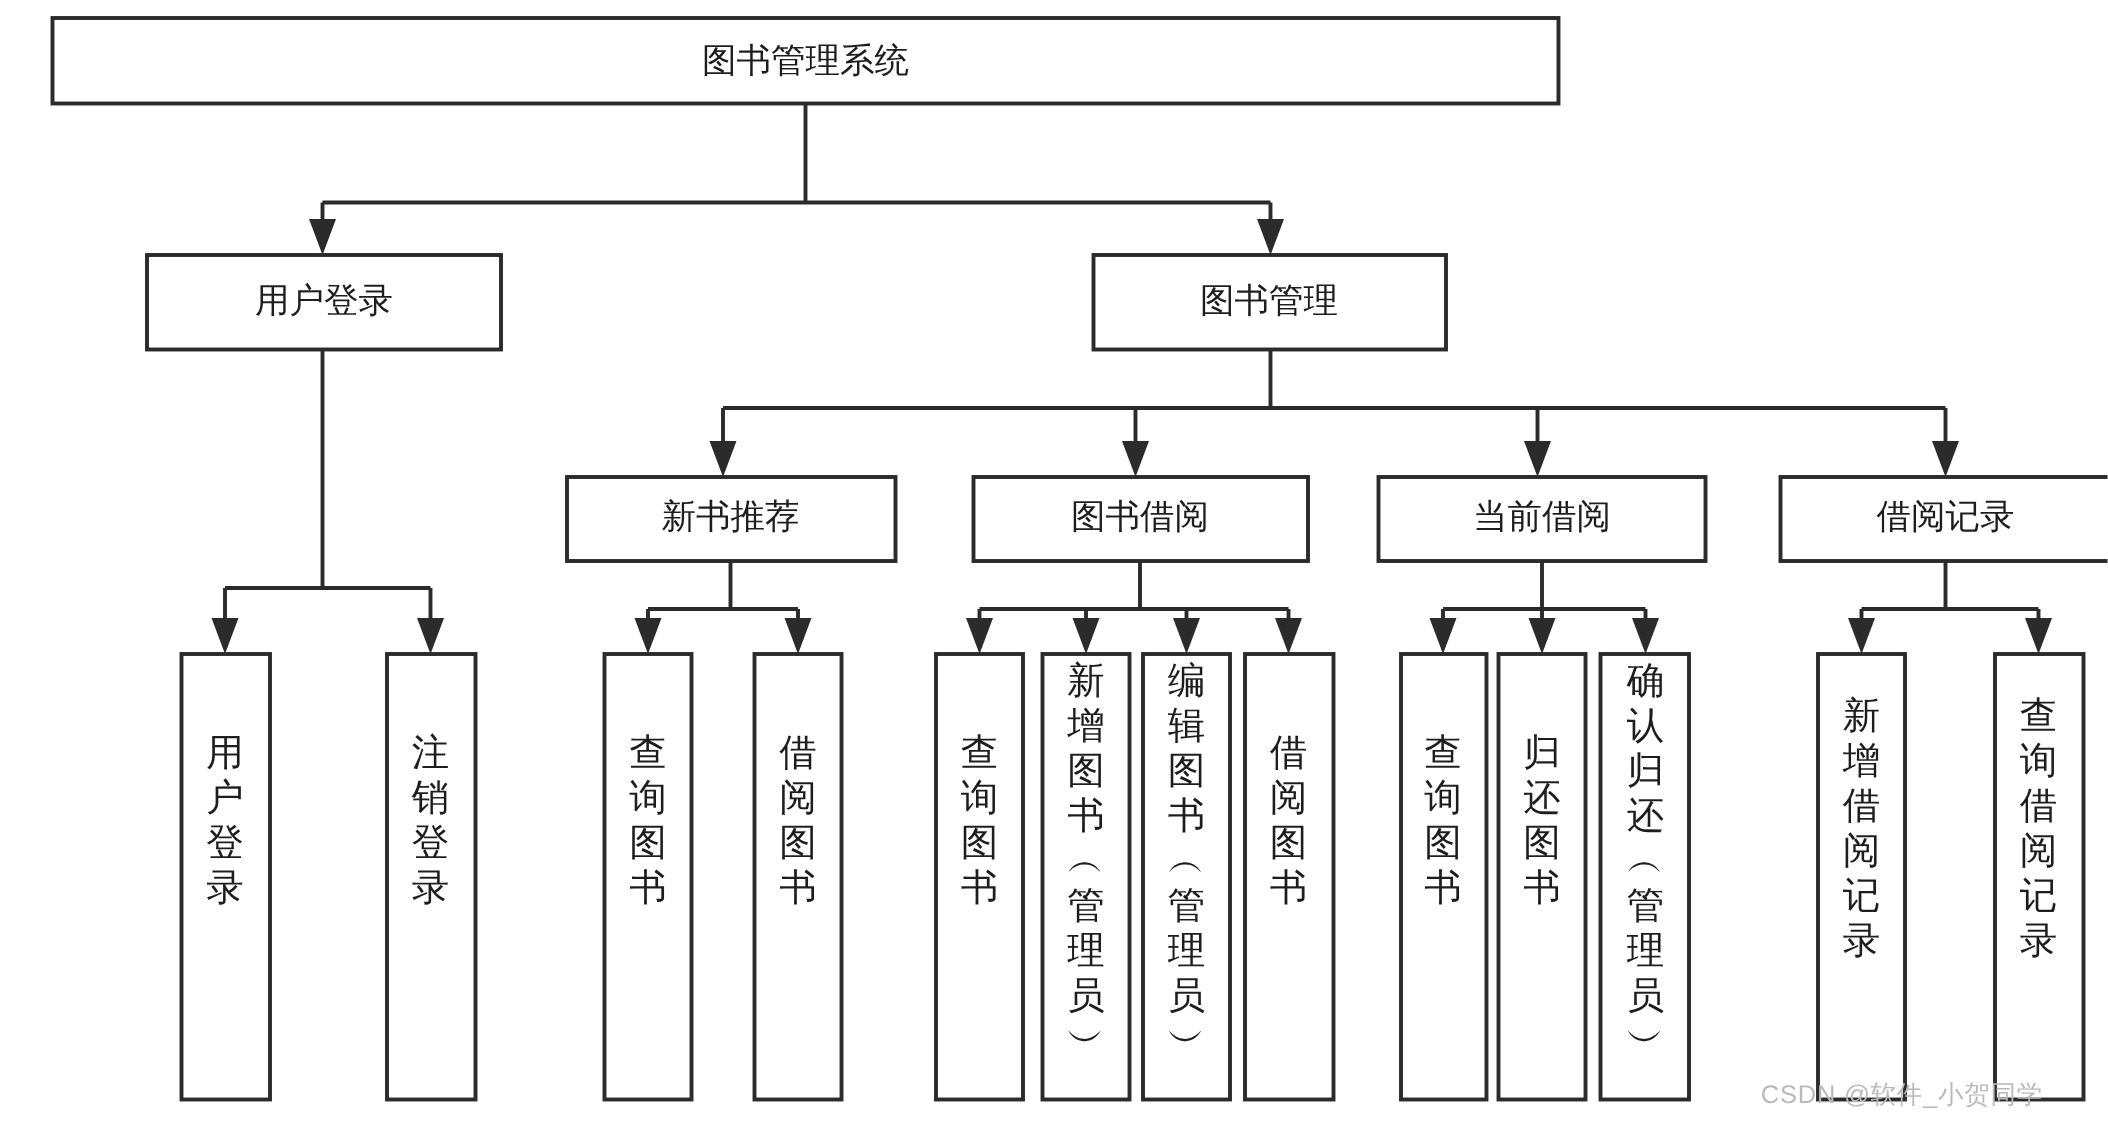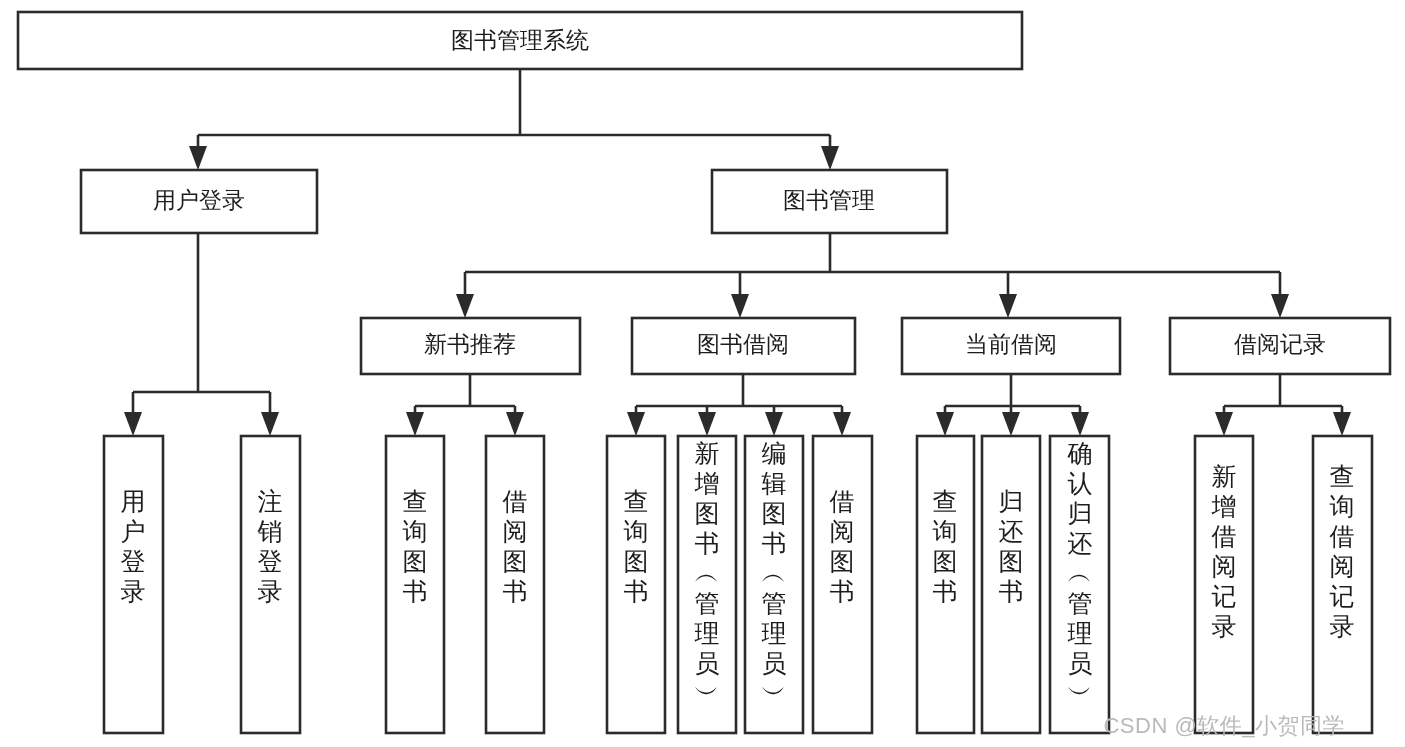--- a/index.html
+++ b/index.html
@@ -9,21 +9,21 @@
   }
   body {
     width: 1405px;
     height: 747px;
     font-family: "Liberation Sans", "DejaVu Sans", sans-serif;
     position: relative;
     overflow: hidden;
   }
   #diagram-root {
     position: absolute;
-    left: 0;
+    left: 17px;
     top: 0;
     width: 1359px;
     height: 747px;
   }
   svg.flow {
     display: block;
     width: 1405px;
     height: 747px;
   }
   .node-box {
@@ -52,21 +52,21 @@
     font-family: "Liberation Sans", "DejaVu Sans", sans-serif;
     fill: #1d1d1d;
     font-size: 25px;
     text-anchor: middle;
   }
   .watermark {
     position: absolute;
     right: 14px;
     bottom: 6px;
     font-family: "Liberation Sans", "DejaVu Sans", sans-serif;
-    font-size: 22px;
+    font-size: 17px;
     color: #b9b9b9;
     letter-spacing: 0.5px;
     white-space: nowrap;
     pointer-events: none;
   }
 </style>
 </head>
 <body>
 
 <div id="diagram-root">

